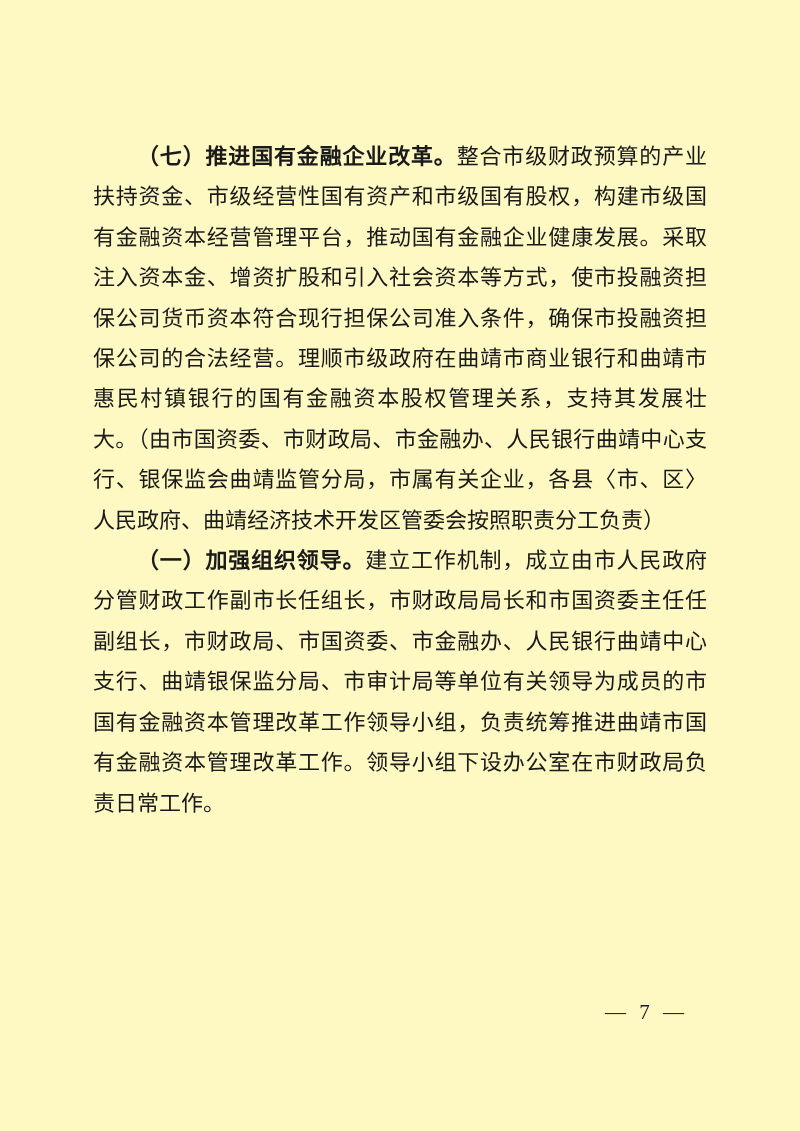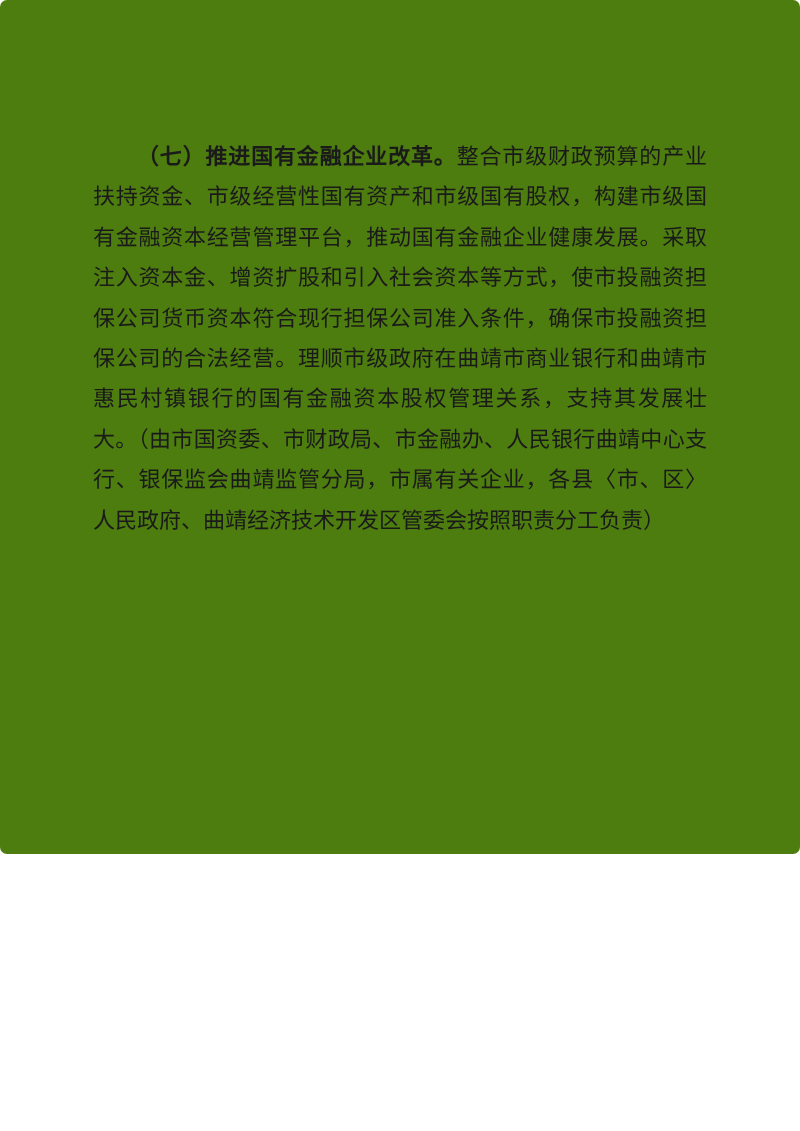--- a/index.html
+++ b/index.html
@@ -7,26 +7,25 @@
     padding: 0;
   }
   body {
     width: 800px;
     height: 1131px;
     background: #ffffff;
   }
   .doc-page {
     position: relative;
     width: 800px;
-    height: 854px;
-    background: #4d7c0f;
+    height: 1131px;
+    background: #fef9c3;
     color: #1a1a1a;
     font-family: "Liberation Serif", "DejaVu Serif", serif;
     overflow: hidden;
-    border-radius: 7px;
   }
   .doc-body {
     position: absolute;
     left: 93px;
     top: 137px;
     width: 614px;
     font-size: 22px;
     line-height: 40.4px;
     text-align: justify;
     text-justify: inter-ideograph;
@@ -62,18 +61,19 @@
 </style>
 </head>
 <body>
 
 <div class="doc-page">
   <main class="doc-body">
 
     <p class="para"><strong class="para-lead">（七）推进国有金融企业改革。</strong><span>整合市级财政预算的产业扶持资金、市级经营性国有资产和市级国有股权，构建市级国有金融资本经营管理平台，推动国有金融企业健康发展。采取注入资本金、增资扩股和引入社会资本等方式，使市投融资担保公司货币资本符合现行担保公司准入条件，确保市投融资担保公司的合法经营。理顺市级政府在曲靖市商业银行和曲靖市惠民村镇银行的国有金融资本股权管理关系，支持其发展壮大。（由市国资委、市财政局、市金融办、人民银行曲靖中心支行、银保监会曲靖监管分局，市属有关企业，各县〈市、区〉人民政府、曲靖经济技术开发区管委会按照职责分工负责）</span></p>
 
 
+    <p class="para"><strong class="para-lead">（一）加强组织领导。</strong><span>建立工作机制，成立由市人民政府分管财政工作副市长任组长，市财政局局长和市国资委主任任副组长，市财政局、市国资委、市金融办、人民银行曲靖中心支行、曲靖银保监分局、市审计局等单位有关领导为成员的市国有金融资本管理改革工作领导小组，负责统筹推进曲靖市国有金融资本管理改革工作。领导小组下设办公室在市财政局负责日常工作。</span></p>
 
 
   </main>
 
   <footer class="page-number">— 7 —</footer>
 </div>
 
 </body></html>

